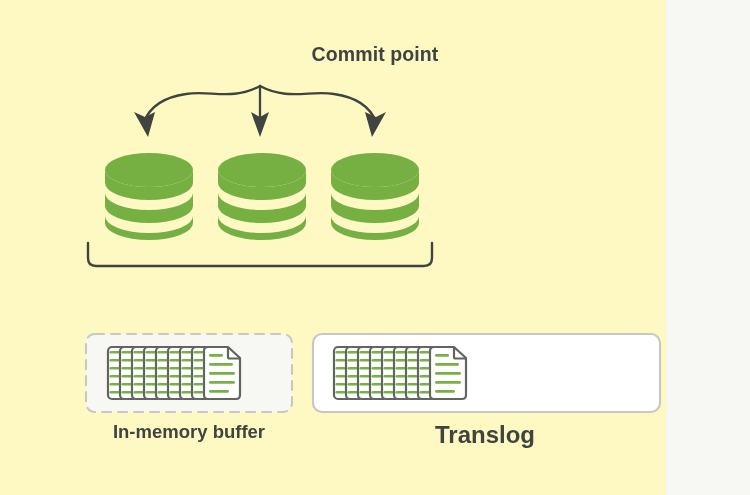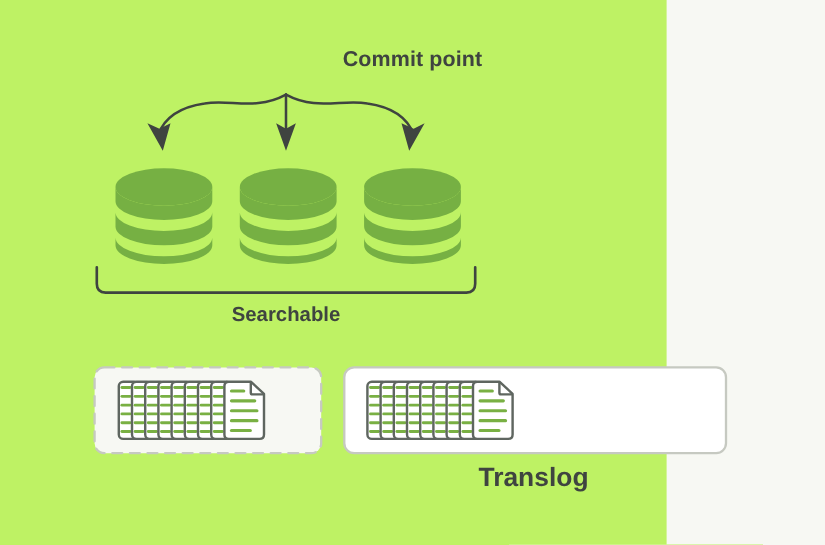--- a/index.html
+++ b/index.html
@@ -8,23 +8,23 @@
   }
   body {
     width: 750px;
     height: 495px;
     background: #f7f8f3;
     font-family: "Liberation Sans", sans-serif;
     overflow: hidden;
   }
   #stage {
     position: relative;
-    width: 606px;
+    width: 666px;
     height: 495px;
-    background: #bef264;
+    background: #fef9c3;
   }
   .layer {
     position: absolute;
     left: 0;
     top: 0;
     width: 750px;
     height: 495px;
   }
   .lbl {
     position: absolute;
@@ -207,18 +207,18 @@
       <use href="#doc-stack"></use>
     </g>
     <g transform="translate(334,347)">
       <use href="#doc-stack"></use>
     </g>
 
   </svg>
 
   <div class="lbl" id="commit-point-label" style="top:45px;">Commit point</div>
 
-  <div class="lbl" id="searchable-label">Searchable</div>
-
+
+  <div class="lbl" id="inmem-label">In-memory buffer</div>
 
   <div class="lbl" id="translog-label">Translog</div>
 
 </div>
 
 </body></html>

